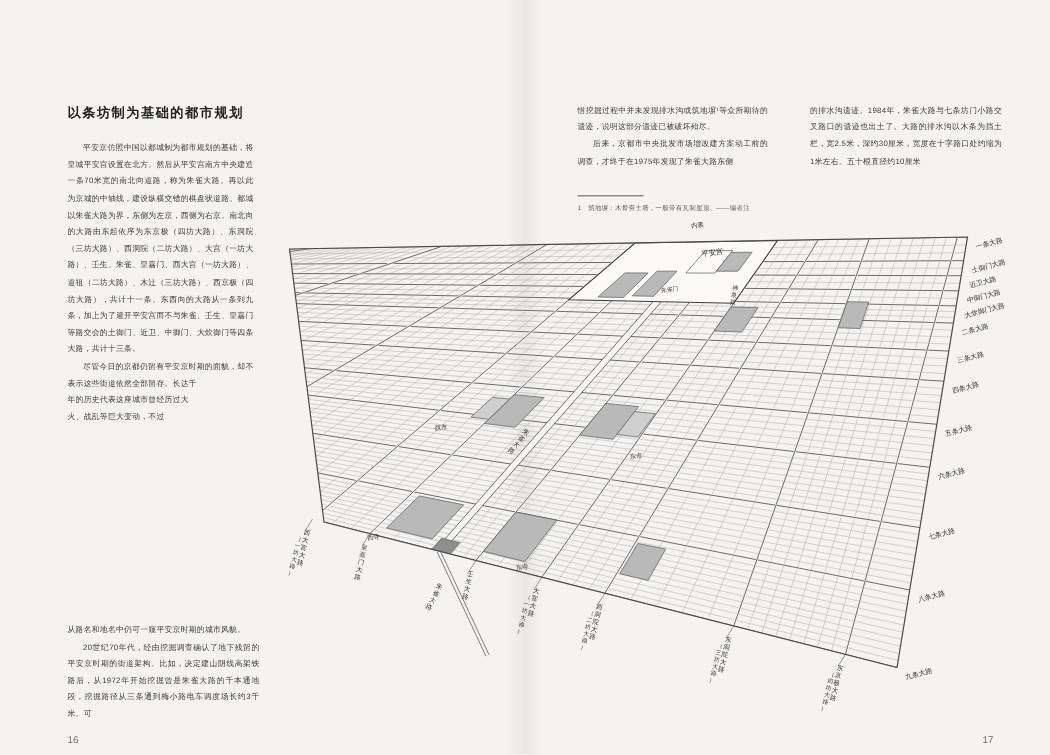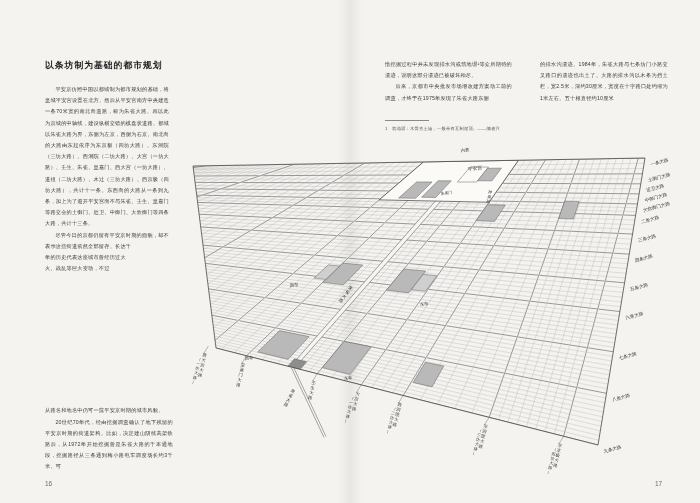--- a/index.html
+++ b/index.html
@@ -5,21 +5,21 @@
   html,body{margin:0;padding:0;}
   body{
     width:700px;height:503px;position:relative;overflow:hidden;
     background:#f4f3f0;
     font-family:"Liberation Sans","DejaVu Sans",sans-serif;
   }
   .gutter{
     position:absolute;left:338px;top:0;width:24px;height:503px;
     background:linear-gradient(90deg,rgba(0,0,0,0) 0%,rgba(0,0,0,0.05) 50%,rgba(0,0,0,0) 100%);
   }
-  .page{position:absolute;top:6px;height:376px;}
+  .page{position:absolute;top:16px;height:376px;}
   .page-left{left:0;width:350px;}
   .page-right{left:350px;width:350px;}
   .title{
     position:absolute;left:45px;top:54px;width:260px;
     font-size:8.8px;font-weight:bold;color:#222;letter-spacing:1px;margin:0;
   }
   .leftcol{position:absolute;left:45px;top:78px;width:124px;}
   .p{
     margin:0;text-align:justify;color:#3b3b3b;
     font-size:5.2px;line-height:11.2px;letter-spacing:0.2px;

